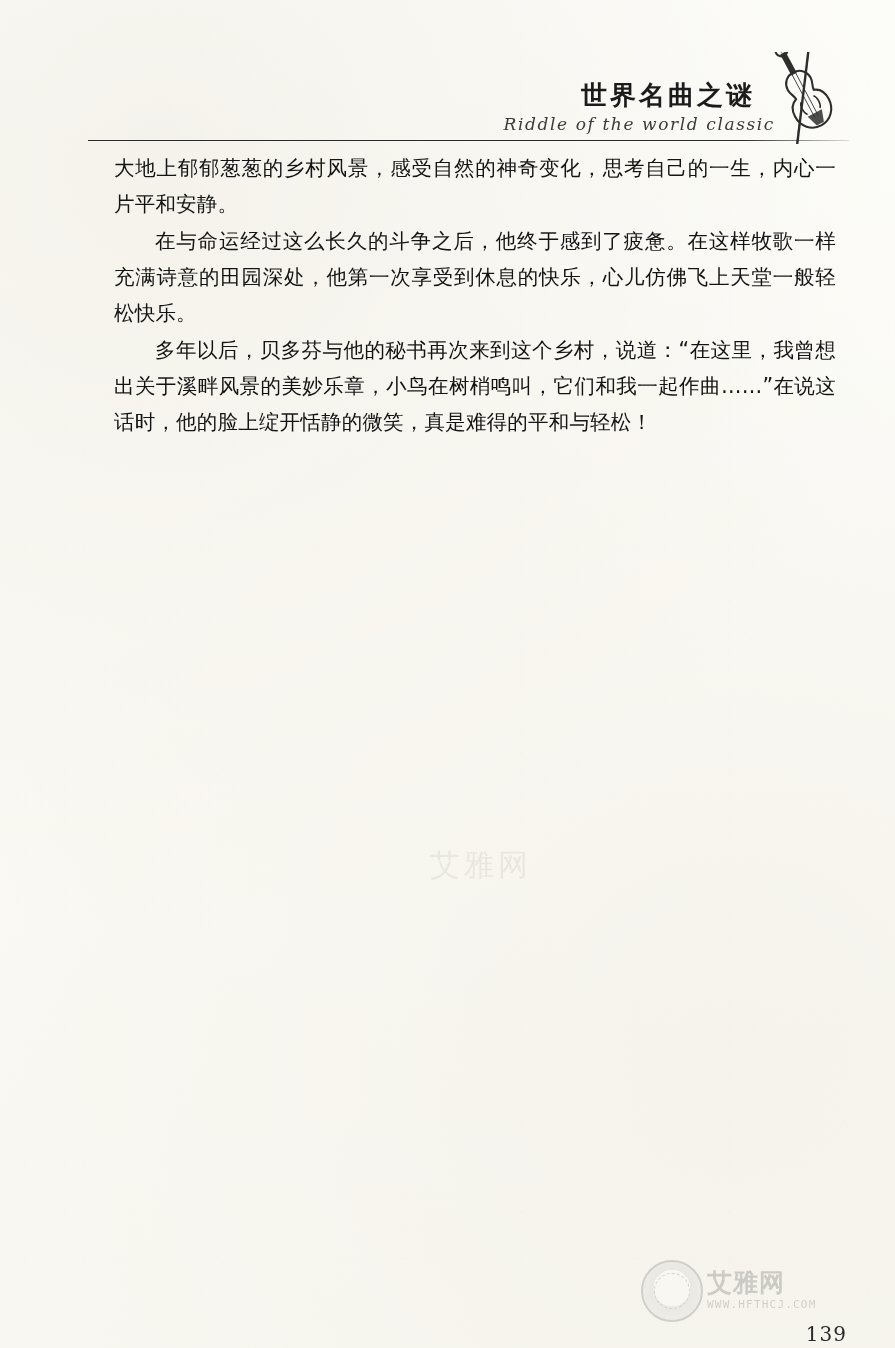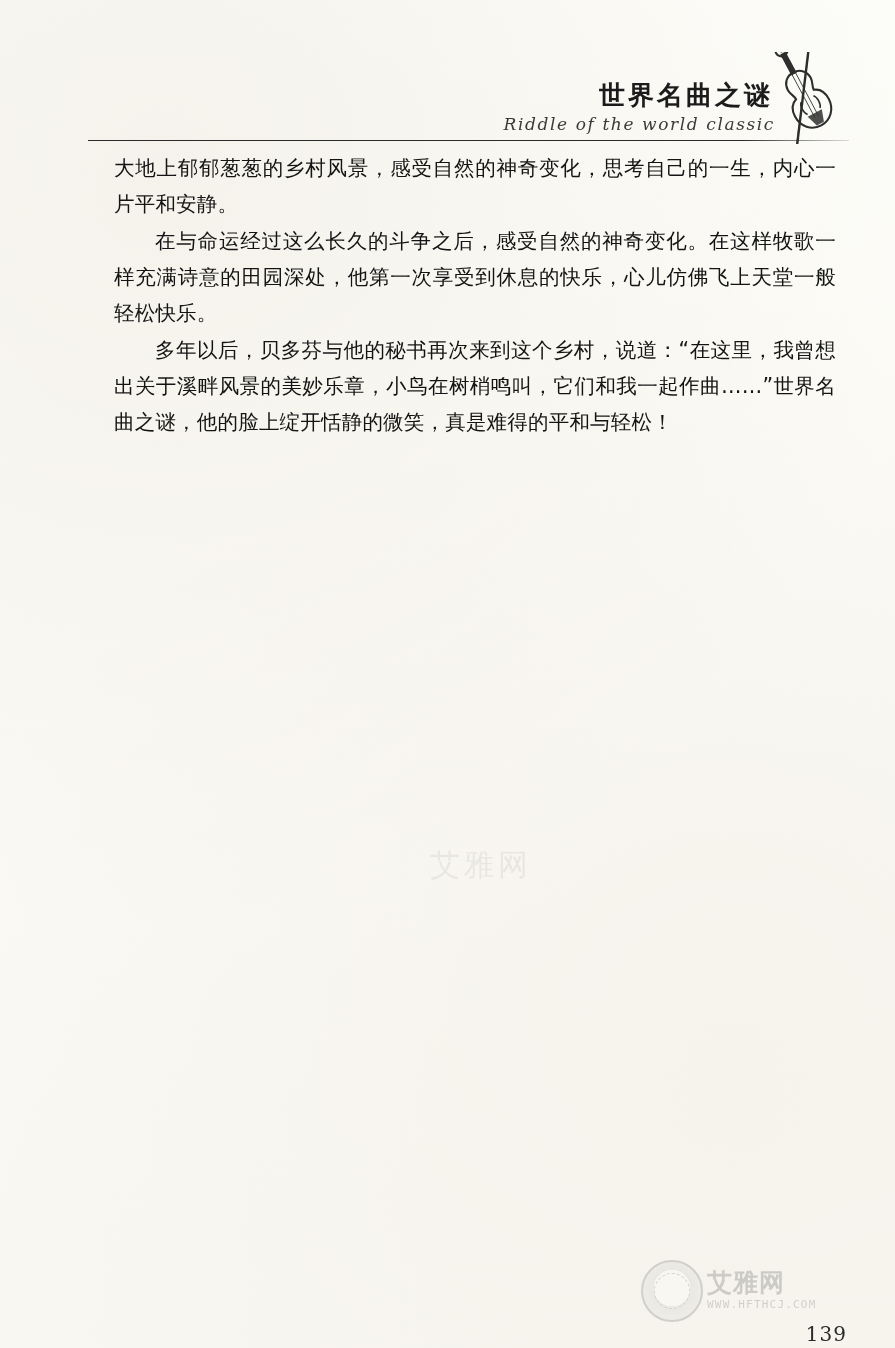--- a/index.html
+++ b/index.html
@@ -43,21 +43,21 @@
   
   #header {
     position: absolute;
     top: 52px;
     right: 44px;
     width: 300px;
     height: 86px;
   }
   #header-title {
     position: absolute;
-    right: 78px;
+    right: 96px;
     top: 26px;
     font-size: 26px;
     letter-spacing: 3px;
     color: #1b1b1b;
     font-family: "DejaVu Sans", "Liberation Sans", sans-serif;
     font-weight: 600;
     white-space: nowrap;
   }
   #header-subtitle {
     position: absolute;
@@ -211,22 +211,22 @@
         <path d="M78 -8 L14 84" stroke="#1d1d1d" stroke-width="2.4" fill="none"></path>
         <path d="M76 -4 L16 80" stroke="#1d1d1d" stroke-width="0.9" fill="none" opacity="0.6"></path>
       </g>
     </svg>
   </div>
 
   <div id="header-rule"></div>
 
   <div id="content">
     <p class="para">大地上郁郁葱葱的乡村风景，感受自然的神奇变化，思考自己的一生，内心一片平和安静。</p>
-    <p class="para indent">在与命运经过这么长久的斗争之后，感受自然的神奇变化。在这样牧歌一样充满诗意的田园深处，他第一次享受到休息的快乐，心儿仿佛飞上天堂一般轻松快乐。</p>
-    <p class="para indent">多年以后，贝多芬与他的秘书再次来到这个乡村，说道：“在这里，我曾想出关于溪畔风景的美妙乐章，小鸟在树梢鸣叫，它们和我一起作曲……”世界名曲之谜，他的脸上绽开恬静的微笑，真是难得的平和与轻松！</p>
+    <p class="para indent">在与命运经过这么长久的斗争之后，他终于感到了疲惫。在这样牧歌一样充满诗意的田园深处，他第一次享受到休息的快乐，心儿仿佛飞上天堂一般轻松快乐。</p>
+    <p class="para indent">多年以后，贝多芬与他的秘书再次来到这个乡村，说道：“在这里，我曾想出关于溪畔风景的美妙乐章，小鸟在树梢鸣叫，它们和我一起作曲……”在说这话时，他的脸上绽开恬静的微笑，真是难得的平和与轻松！</p>
   </div>
 
   <div id="watermark-center">艾雅网</div>
 
   <div id="watermark-bottom">
     <div id="wm-circle"></div>
     <div id="wm-name">艾雅网</div>
     <div id="wm-url">WWW.HFTHCJ.COM</div>
   </div>
 

